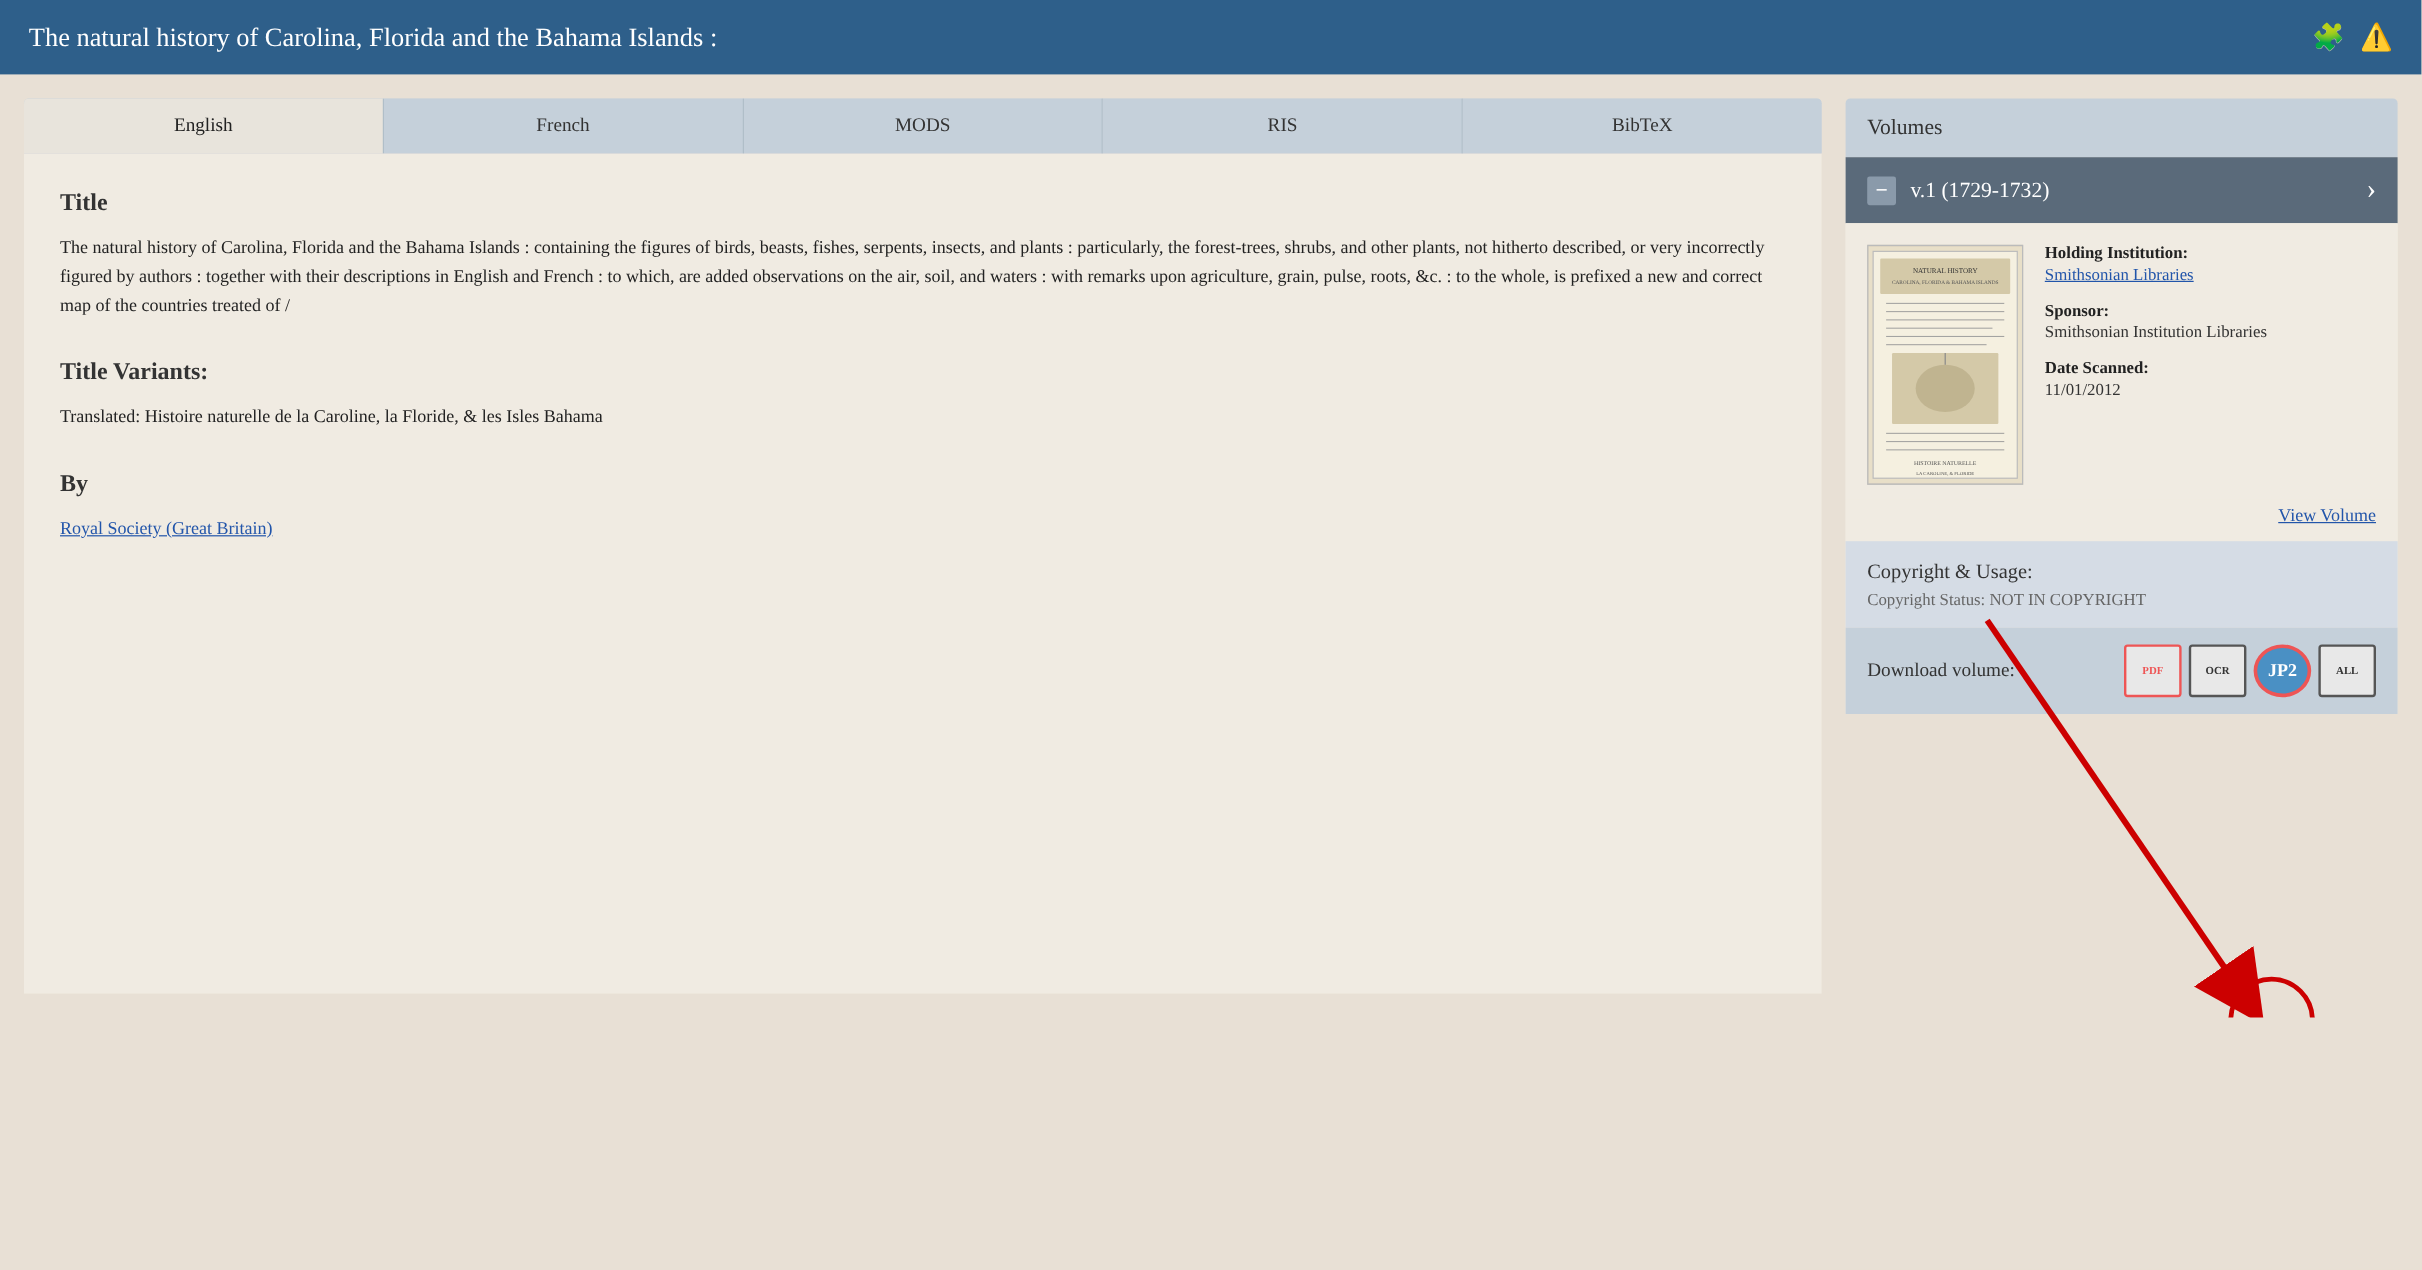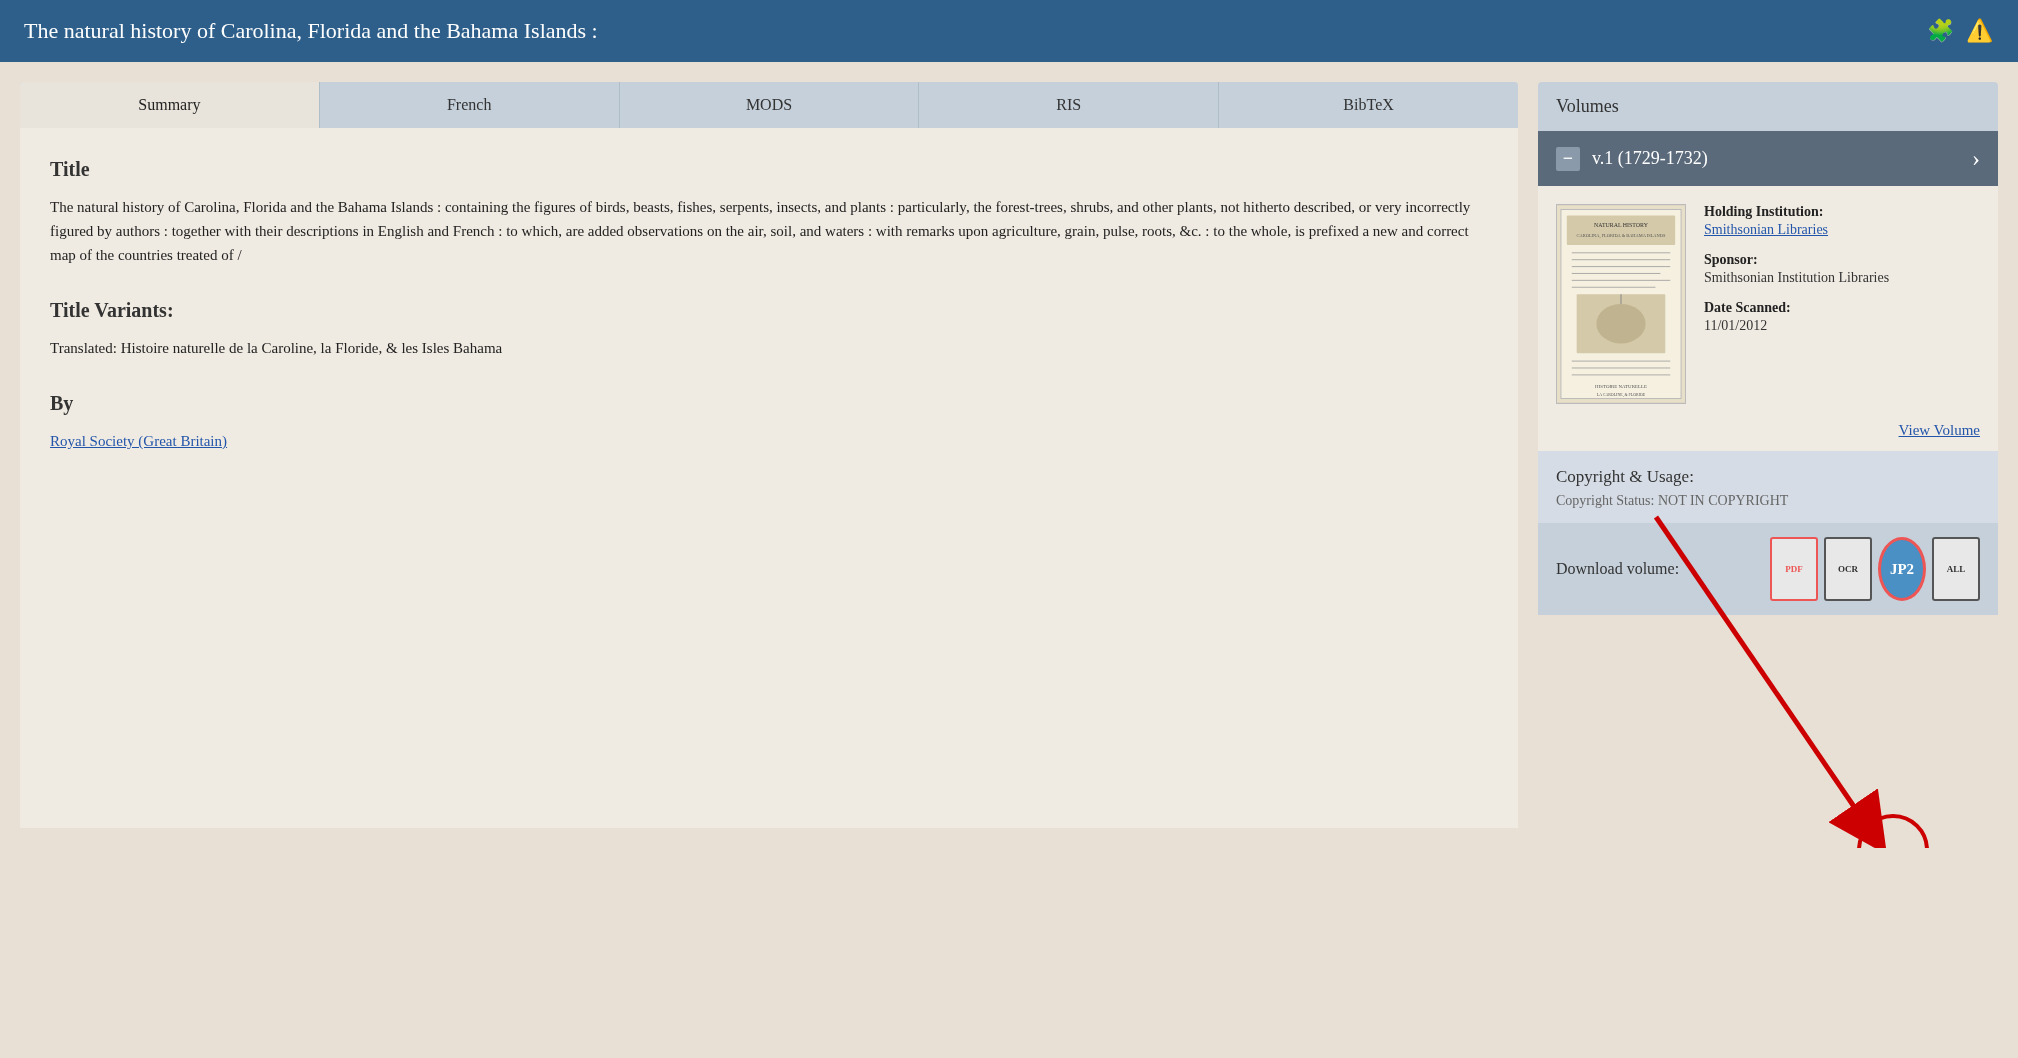--- a/index.html
+++ b/index.html
@@ -234,21 +234,21 @@
       font-size: 16px;
       color: #333;
     }
     #download-buttons {
       display: flex;
       gap: 6px;
       align-items: center;
     }
     .download-btn {
       width: 48px;
-      height: 64px;
+      height: 44px;
       border: 2px solid #999;
       background: #e8e8e8;
       cursor: pointer;
       display: flex;
       align-items: center;
       justify-content: center;
       font-size: 10px;
       font-weight: bold;
       color: #555;
       border-radius: 3px;
@@ -295,21 +295,21 @@
     <span style="font-size:22px; cursor:pointer;">🧩</span>
     <span style="font-size:22px; cursor:pointer;">⚠️</span>
   </div>
 </div>
 
 <div id="main-area">
 
   <div id="left-panel">
 
     <div id="tabs">
-      <div class="tab active">Summary</div>
+      <div class="tab active">English</div>
       <div class="tab">French</div>
       <div class="tab">MODS</div>
       <div class="tab">RIS</div>
       <div class="tab">BibTeX</div>
     </div>
 
     <div id="content-area">
       <div class="section-title">Title</div>
       <p class="content-text">The natural history of Carolina, Florida and the Bahama Islands : containing the figures of birds, beasts, fishes, serpents, insects, and plants : particularly, the forest-trees, shrubs, and other plants, not hitherto described, or very incorrectly figured by authors : together with their descriptions in English and French : to which, are added observations on the air, soil, and waters : with remarks upon agriculture, grain, pulse, roots, &amp;c. : to the whole, is prefixed a new and correct map of the countries treated of /</p>
 

